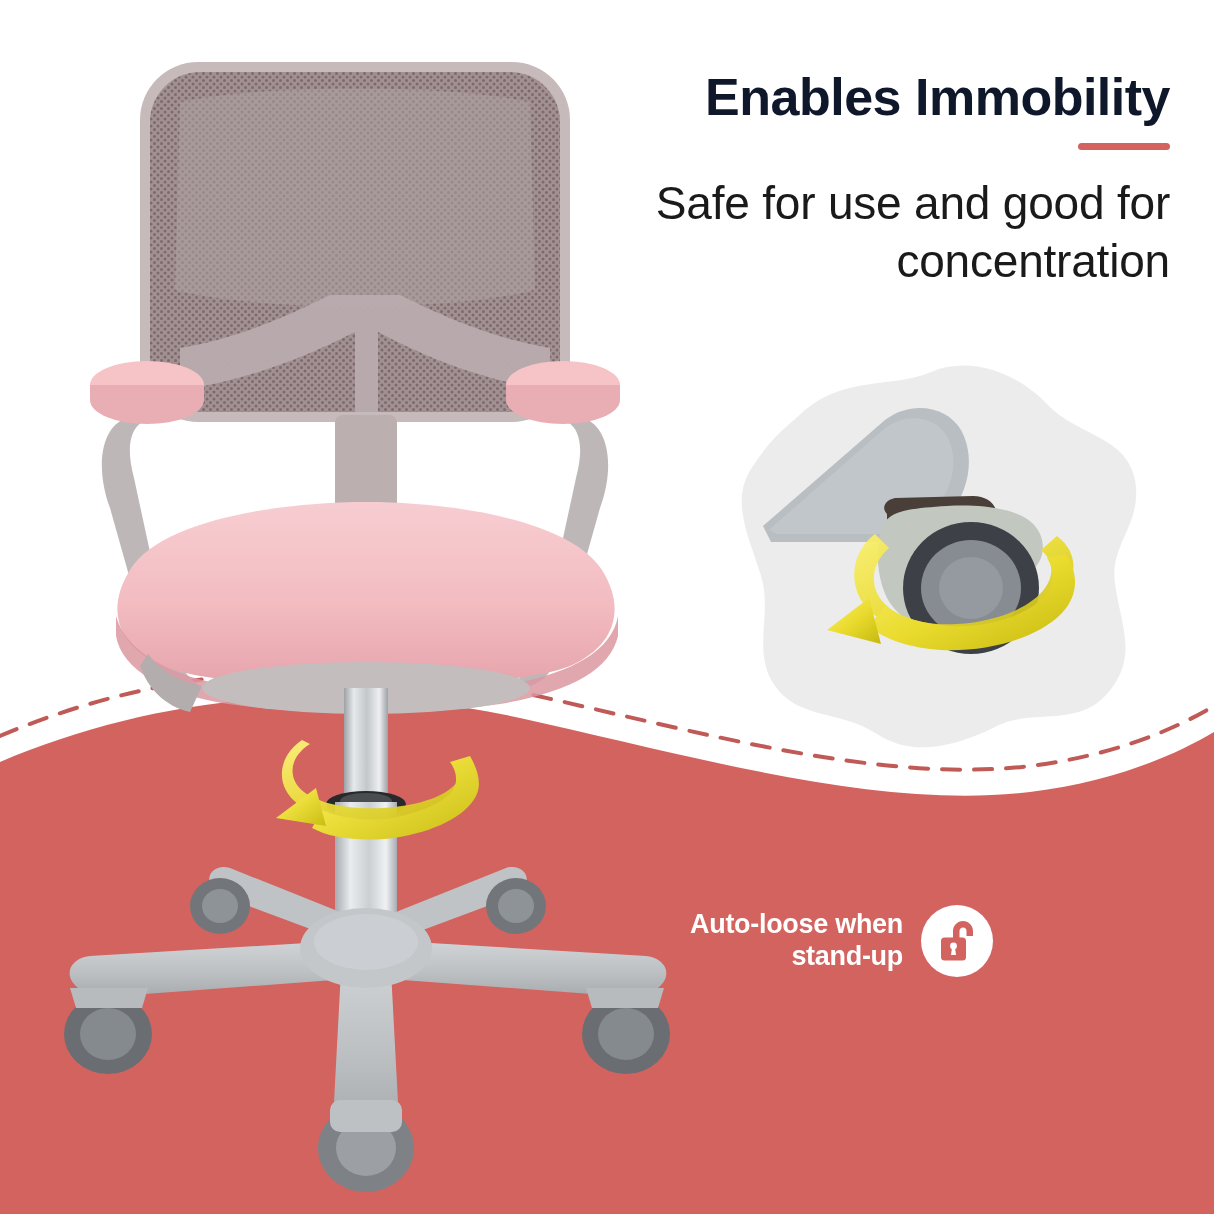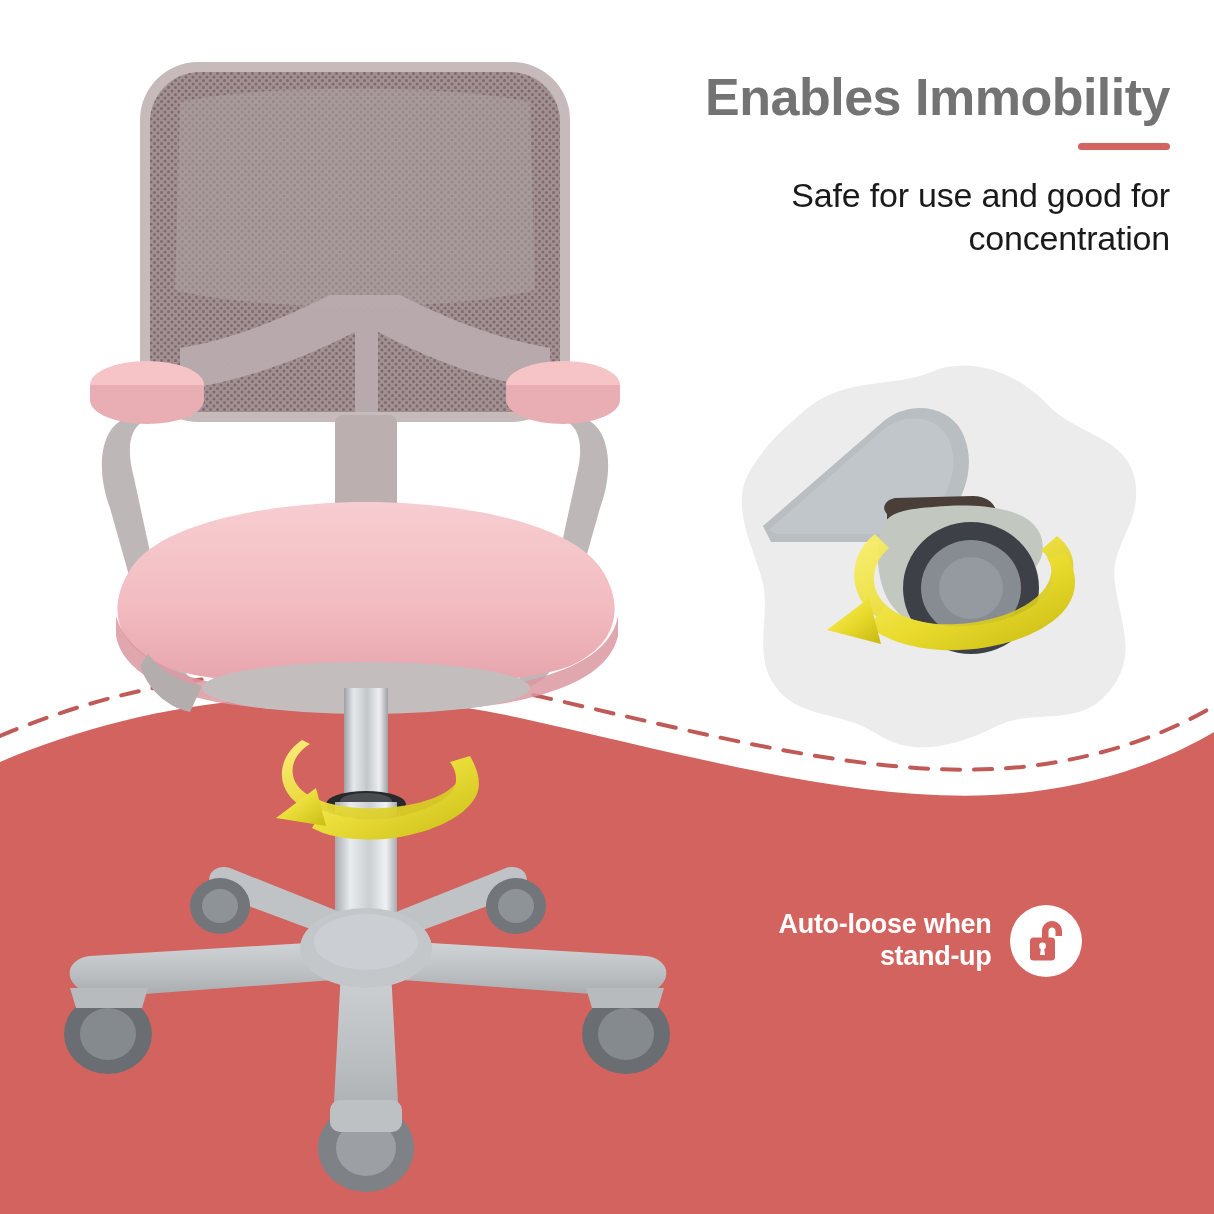--- a/index.html
+++ b/index.html
@@ -11,42 +11,42 @@
   }
   #stage{position:absolute;inset:0;width:1214px;height:1214px;overflow:hidden;background:#fff;}
 
   
   .wave-band{position:absolute;left:0;top:640px;width:1214px;height:574px;}
   .wave-band svg{display:block;width:1214px;height:574px;}
 
   
   .headline-block{position:absolute;left:610px;top:70px;width:560px;text-align:right;}
   .headline{
-    font-size:52px;font-weight:bold;color:#737373;letter-spacing:-0.5px;
+    font-size:52px;font-weight:bold;color:#0f172a;letter-spacing:-0.5px;
     line-height:1.05;margin:0;white-space:nowrap;text-align:right;
   }
   .headline-rule{
     display:block;margin:18px 0 0 auto;width:92px;height:7px;border-radius:4px;background:#D2635F;
   }
   .subtitle{
-    margin:24px 0 0 0;font-size:34px;line-height:1.28;color:#1A1A1A;
+    margin:24px 0 0 0;font-size:46px;line-height:1.28;color:#1A1A1A;
     font-weight:400;text-align:right;letter-spacing:-0.2px;
   }
 
   
   .inset{position:absolute;left:735px;top:358px;width:410px;height:400px;}
   .inset svg{display:block;width:410px;height:400px;}
 
   
   .chair{position:absolute;left:30px;top:40px;width:690px;height:1160px;}
   .chair svg{display:block;width:690px;height:1160px;}
 
   
   .features{position:absolute;left:690px;top:905px;width:480px;}
-  .feature-row{display:flex;align-items:center;justify-content:center;gap:18px;margin-bottom:26px;}
+  .feature-row{display:flex;align-items:center;justify-content:flex-start;gap:18px;margin-bottom:26px;}
   .feature-text{
     color:#ffffff;font-size:27px;font-weight:bold;line-height:1.18;
     text-align:right;letter-spacing:-0.3px;white-space:pre-line;
   }
   .feature-badge{
     width:72px;height:72px;border-radius:50%;background:#ffffff;
     display:flex;align-items:center;justify-content:center;flex:0 0 auto;
   }
   .feature-badge svg{display:block;}
 </style>

